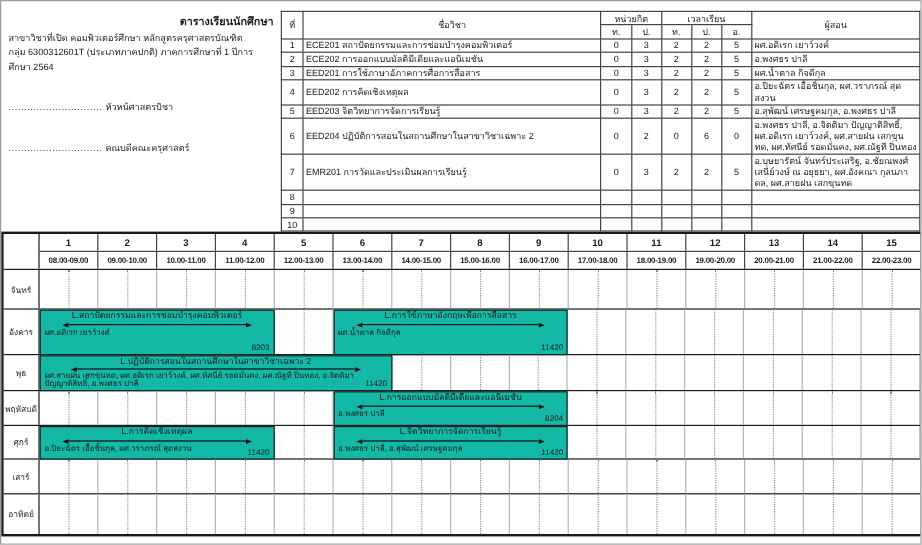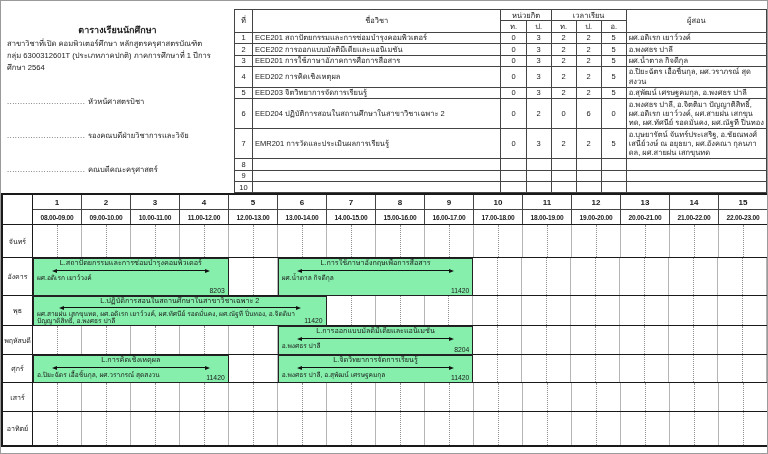--- a/index.html
+++ b/index.html
@@ -9,21 +9,21 @@
           border:1px solid #9a9a9a; overflow:hidden; }
 
   
   .top { display:flex; height:192px; }
   .left-panel { width:233px; position:relative; padding:6px 6px 0 6px; }
   .org-row { display:flex; align-items:flex-start; gap:8px; padding-left:18px; }
   .seal { width:40px; height:44px; flex:0 0 40px; }
   .org-names { padding-top:6px; }
   .org-name { font-weight:bold; font-size:11px; line-height:1.2; }
   .org-campus { font-weight:bold; font-size:11px; line-height:1.2; }
-  .doc-title { text-align:center; font-weight:bold; font-size:9px; margin-top:16px; }
+  .doc-title { text-align:right; font-weight:bold; font-size:9px; margin-top:4px; }
   .info-line { font-size:7.6px; line-height:1.5; margin-top:1px; }
   .sig-block { margin-top:14px; }
   .sig-row { font-size:7.6px; margin-top:22px; white-space:nowrap; }
   .sig-leader { letter-spacing:0.5px; color:#333; }
 
   .right-panel { flex:1; padding-top:8px; }
   table.courses { width:100%; border-collapse:collapse; table-layout:fixed; }
   table.courses th, table.courses td {
       border:1px solid #444; font-size:7.5px; font-weight:normal;
       padding:0.5px 2px; line-height:1.25; vertical-align:middle;
@@ -55,21 +55,21 @@
   .day-row { display:flex; border-bottom:1px solid #1a1a1a; position:relative; }
   .day-row:last-child { border-bottom:none; }
   .day-label { width:30px; border-right:1px solid #1a1a1a; display:flex;
                align-items:center; justify-content:center; font-size:7px; }
   .time-area { flex:1; position:relative; display:flex; }
   .tt-cell { flex:1; border-right:1px solid #b5b5b5; position:relative; }
   .tt-cell:last-child { border-right:none; }
   .tt-cell::after { content:""; position:absolute; left:50%; top:0; bottom:0;
                     border-left:1px dotted #8f8f8f; }
 
-  .block { position:absolute; top:-0.5px; bottom:-0.5px; background:#86efac;
+  .block { position:absolute; top:-0.5px; bottom:-0.5px; background:#14b8a6;
            border:1px solid #222; display:flex; flex-direction:column;
            padding:0 3px; overflow:hidden; }
   .blk-title { font-size:7.2px; text-align:center; line-height:1.15;
                white-space:nowrap; margin-top:0.5px; }
   .blk-arrow { display:flex; align-items:center; height:7px; padding:0 7%; }
   .blk-arrow::before { content:""; border:2.5px solid transparent;
                        border-right:5px solid #111; }
   .blk-arrow::after  { content:""; border:2.5px solid transparent;
                        border-left:5px solid #111; }
   .blk-arrow .line { flex:1; border-top:1.2px solid #111; }
@@ -82,21 +82,20 @@
 <div class="page">
 
   <div class="top">
 
     <div class="left-panel">
       <div class="doc-title">ตารางเรียนนักศึกษา</div>
       <div class="info-line">สาขาวิชาที่เปิด คอมพิวเตอร์ศึกษา หลักสูตรครุศาสตรบัณฑิต</div>
       <div class="info-line">กลุ่ม 6300312601T (ประเภทภาคปกติ) ภาคการศึกษาที่ 1 ปีการศึกษา 2564</div>
       <div class="sig-block" id="sig-block">
           <div class="sig-row"><span class="sig-leader">.............................. </span><span>หัวหน้ศาสตรบิชา</span></div>
-          <div class="sig-row"><span class="sig-leader">.............................. </span><span>รองคณบดีฝ่ายวิชาการและวิจัย</span></div>
           <div class="sig-row"><span class="sig-leader">.............................. </span><span>คณบดีคณะครุศาสตร์</span></div>
         </div>
     </div>
 
     <div class="right-panel">
       <table class="courses" id="course-table">
         <colgroup>
           <col class="w-no">
             <col class="w-name">
           <col class="w-num">

